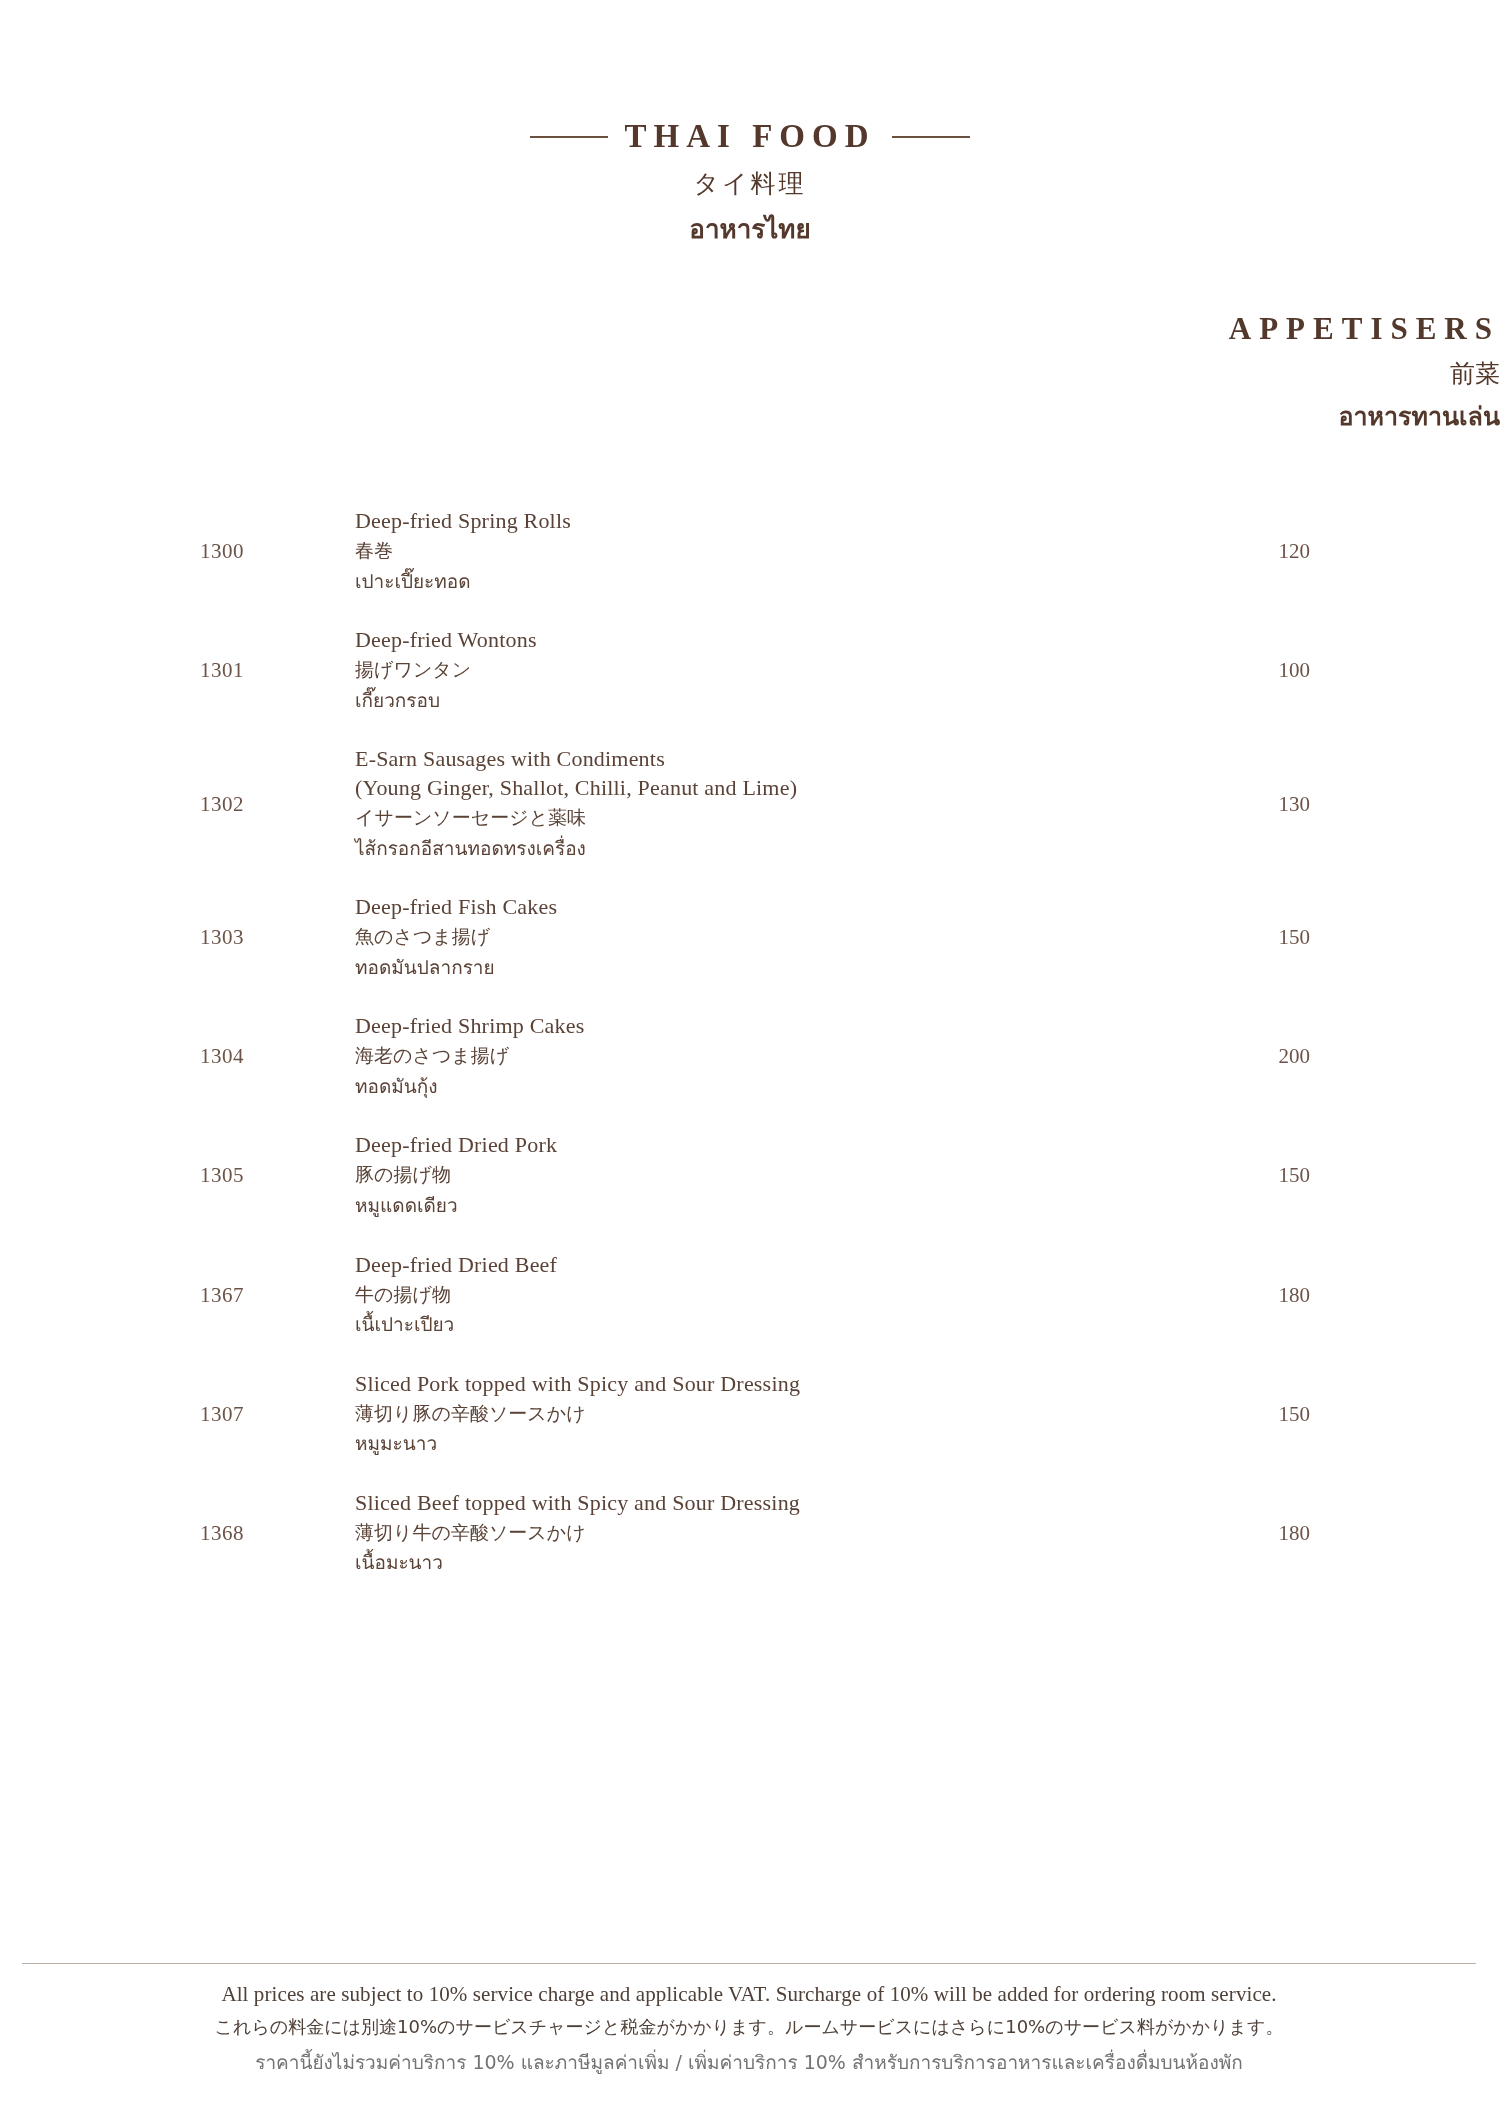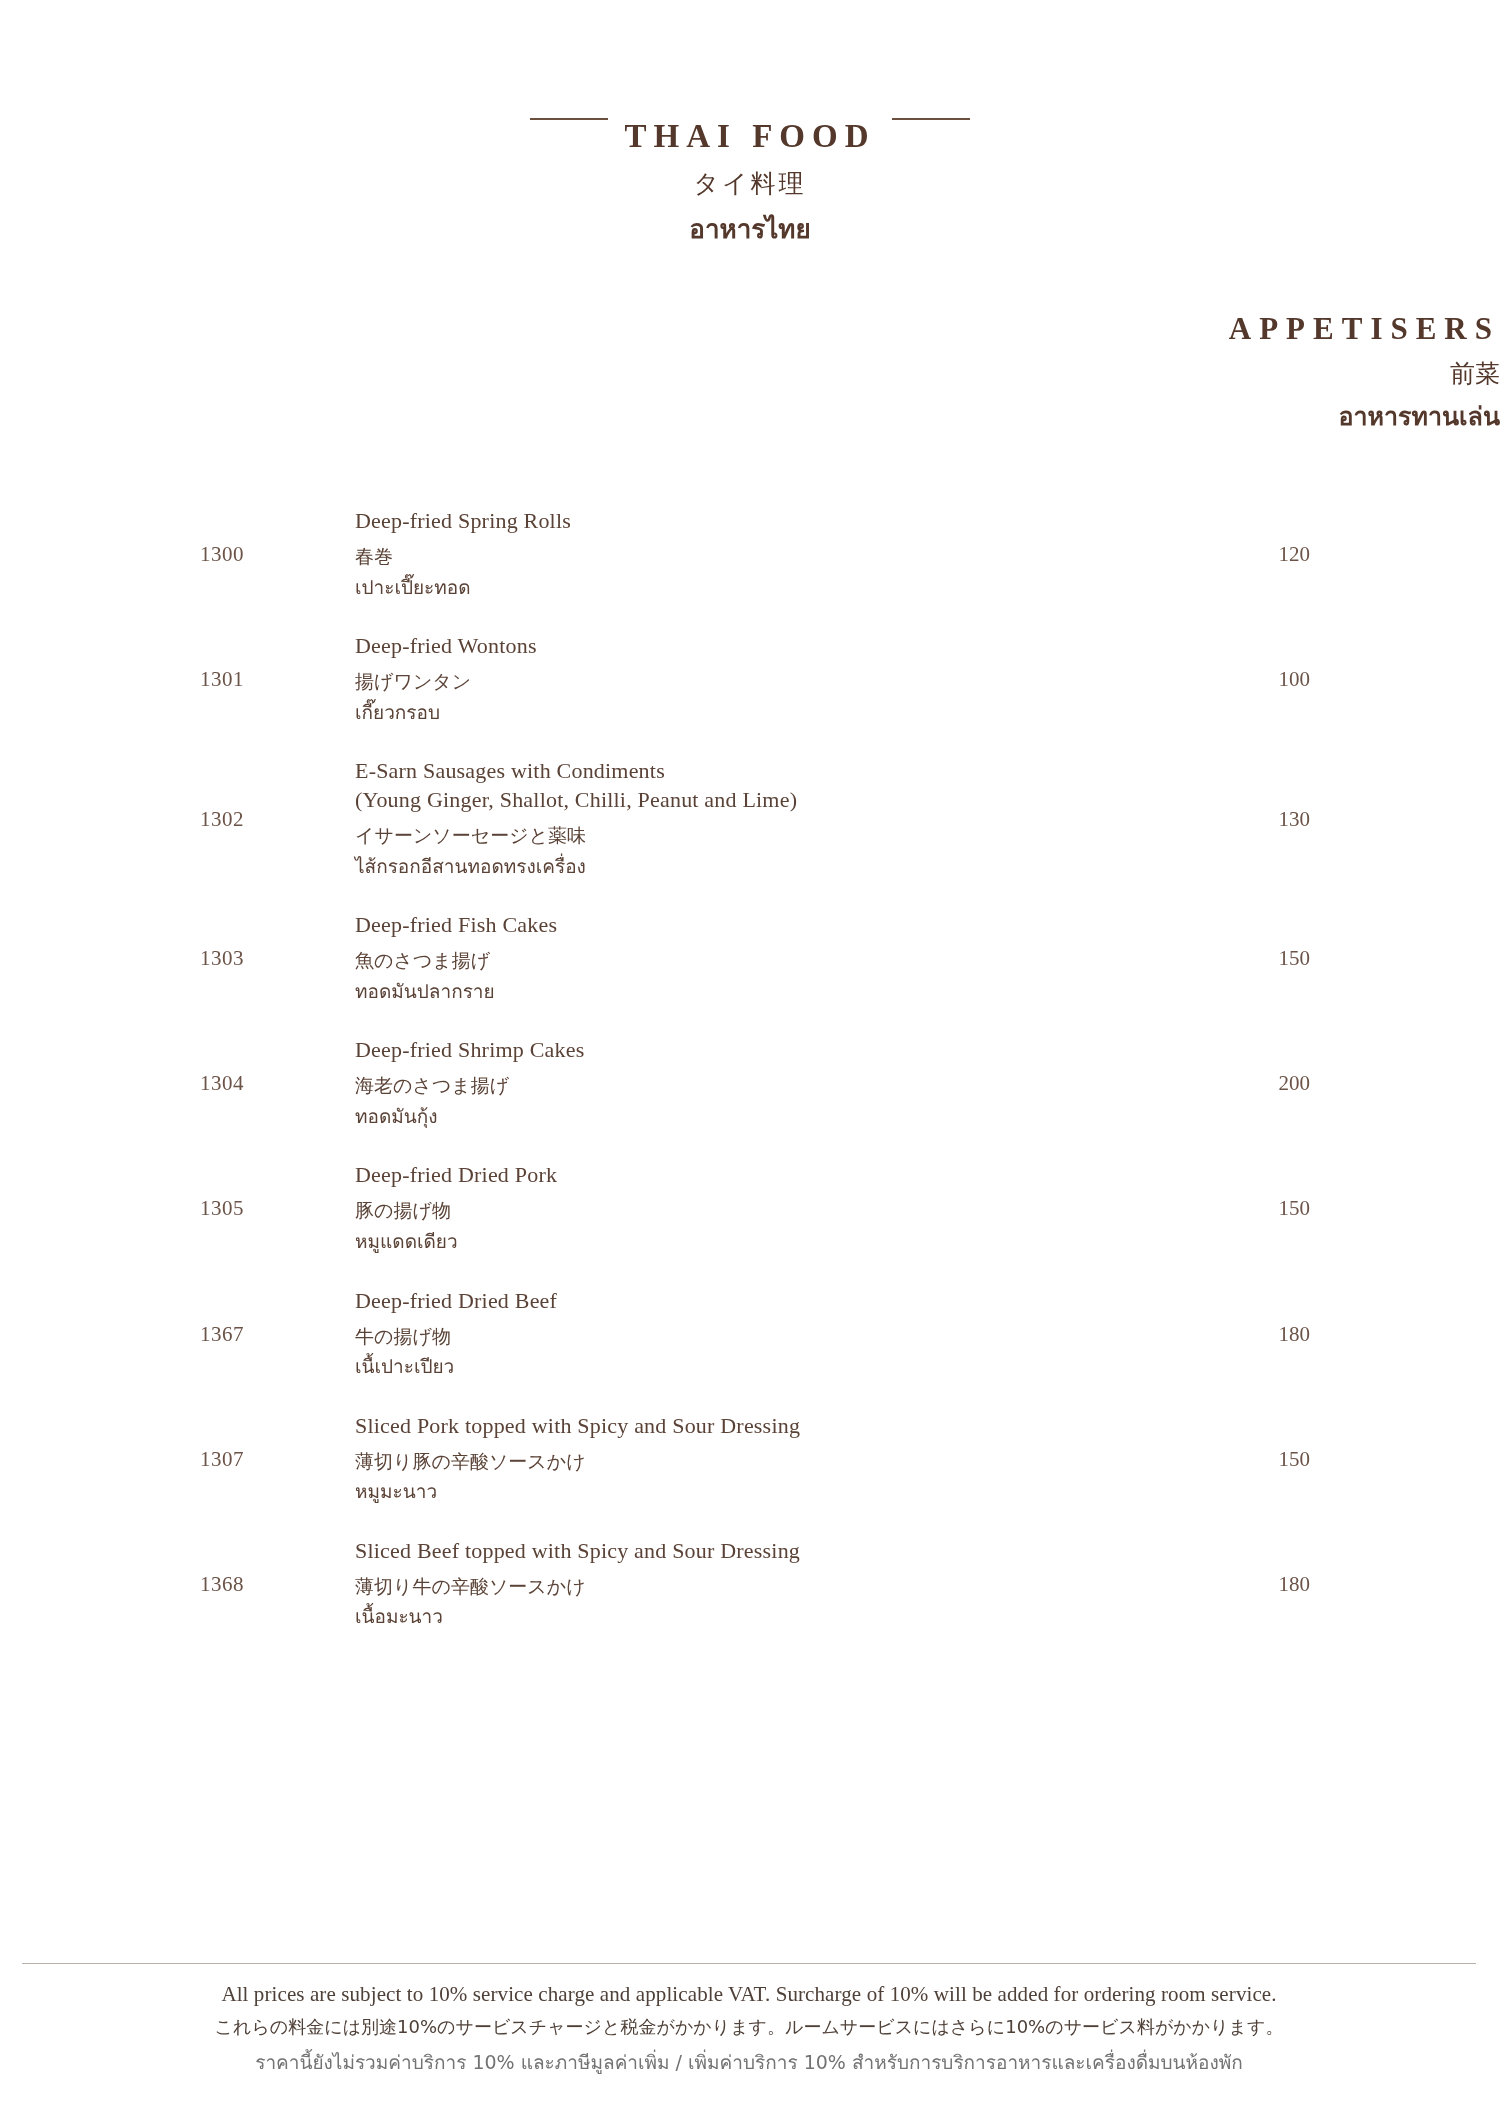--- a/index.html
+++ b/index.html
@@ -23,21 +23,21 @@
     position: relative;
   }
 
   
   .header {
     text-align: center;
     padding-top: 118px;
   }
   .title-row {
     display: flex;
-    align-items: flex-start;
+    align-items: center;
     justify-content: center;
     gap: 17px;
   }
   .rule {
     width: 78px;
     height: 2px;
     background: #6b4f3f;
   }
   .main-title {
     font-family: "Liberation Serif", serif;
@@ -111,21 +111,21 @@
     font-size: 22px;
     color: #5a4236;
     line-height: 1.32;
     letter-spacing: 0.2px;
   }
   .item-jp {
     font-size: 19px;
     color: #5a4236;
     font-family: "DejaVu Sans", sans-serif;
     line-height: 1.45;
-    margin-top: 8px;
+    margin-top: 2px;
   }
   .item-th {
     font-size: 19px;
     color: #5a4236;
     font-family: "DejaVu Sans", sans-serif;
     line-height: 1.5;
     margin-top: 2px;
   }
   .item-price {
     width: 90px;

